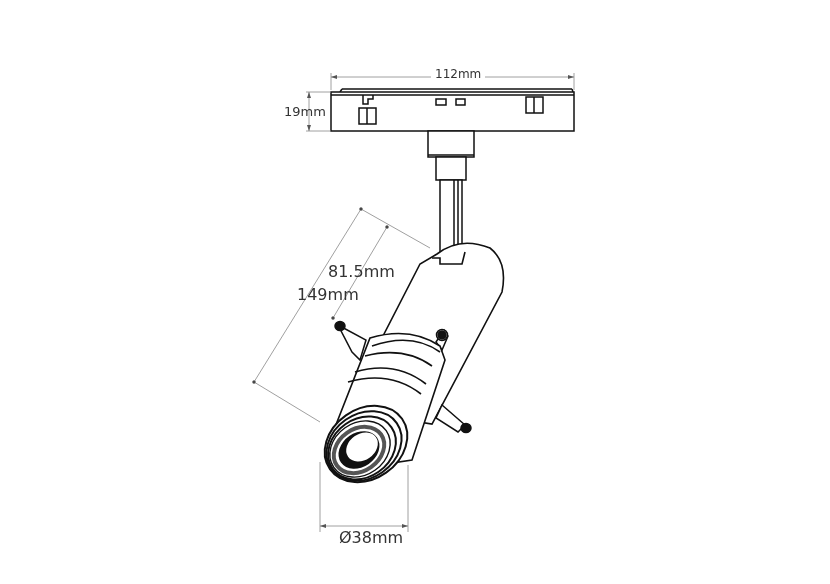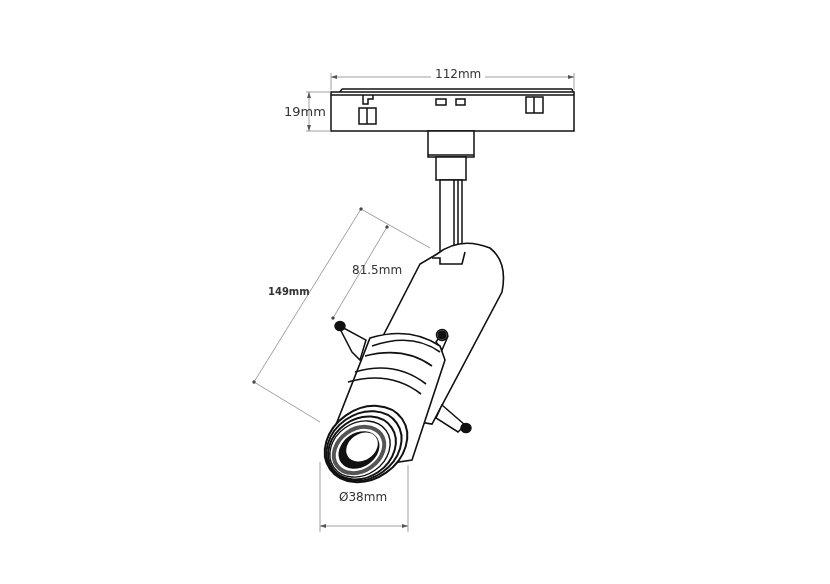--- a/index.html
+++ b/index.html
@@ -1,23 +1,23 @@
 <!DOCTYPE html>
 <html><head>
 <meta charset="utf-8">
 <style>
   html, body { margin: 0; padding: 0; background: #ffffff; }
   body { width: 830px; height: 584px; position: relative; overflow: hidden; font-family: "DejaVu Sans", sans-serif; }
   #diagram { position: absolute; left: 0; top: 0; width: 830px; height: 584px; }
   .dim-label { position: absolute; font-family: "DejaVu Sans", sans-serif; color: #333333; background: #ffffff; white-space: nowrap; line-height: 1; }
   .lbl-width { left: 431px; top: 68px; font-size: 12px; padding: 0 4px; }
   .lbl-height { left: 284px; top: 105px; font-size: 13px; background: transparent; }
-  .lbl-total { left: 268px; top: 287px; font-size: 10px; background: transparent; font-weight: bold; }
-  .lbl-body { left: 352px; top: 264px; font-size: 12px; background: transparent; }
-  .lbl-diam { left: 336px; top: 491px; font-size: 12px; padding: 0 3px; }
+  .lbl-total { left: 297px; top: 287px; font-size: 16px; background: transparent; }
+  .lbl-body { left: 328px; top: 264px; font-size: 16px; background: transparent; }
+  .lbl-diam { left: 336px; top: 530px; font-size: 16px; padding: 0 3px; }
 </style>
 </head>
 <body>
 
 <svg id="diagram" viewBox="0 0 830 584" xmlns="http://www.w3.org/2000/svg">
 
   <g fill="none" stroke="#111" stroke-width="1.5">
 
     <line x1="342" y1="89" x2="572" y2="89"></line>
     <line x1="342" y1="89" x2="340" y2="92"></line>

